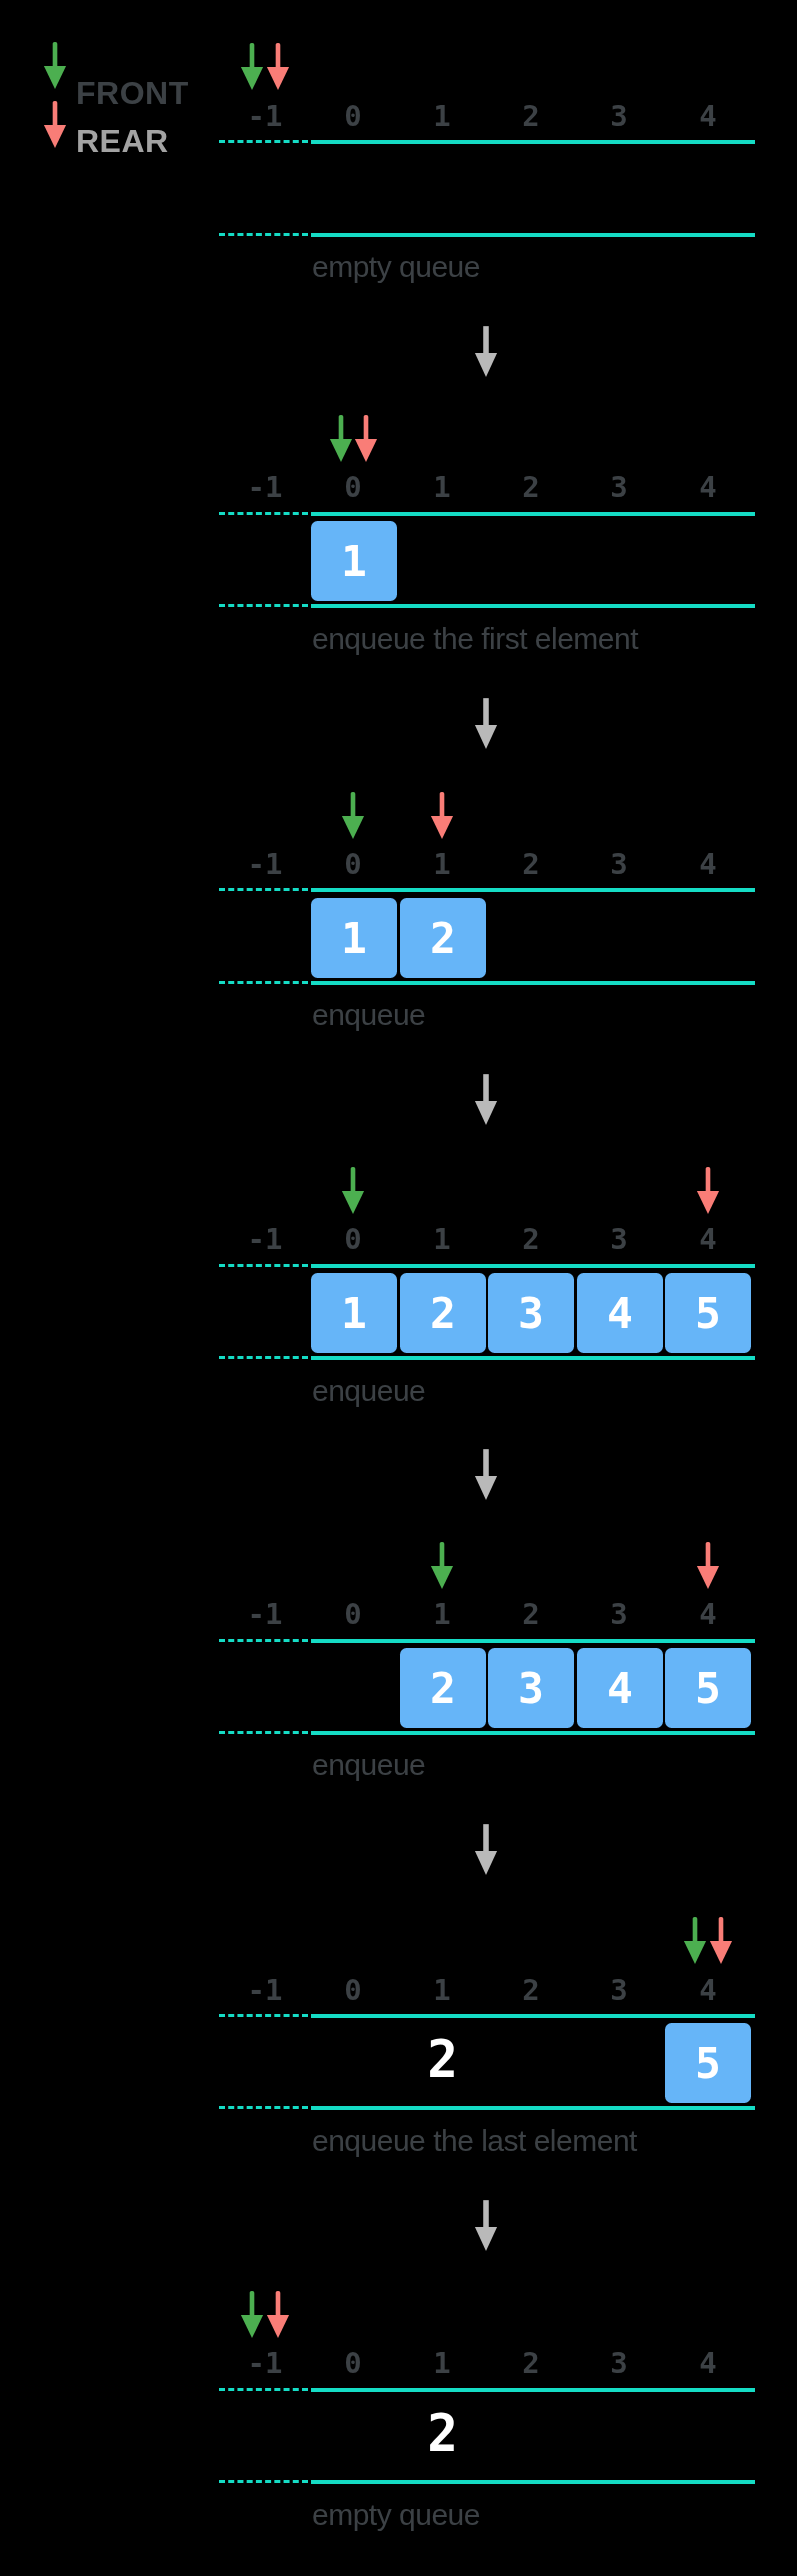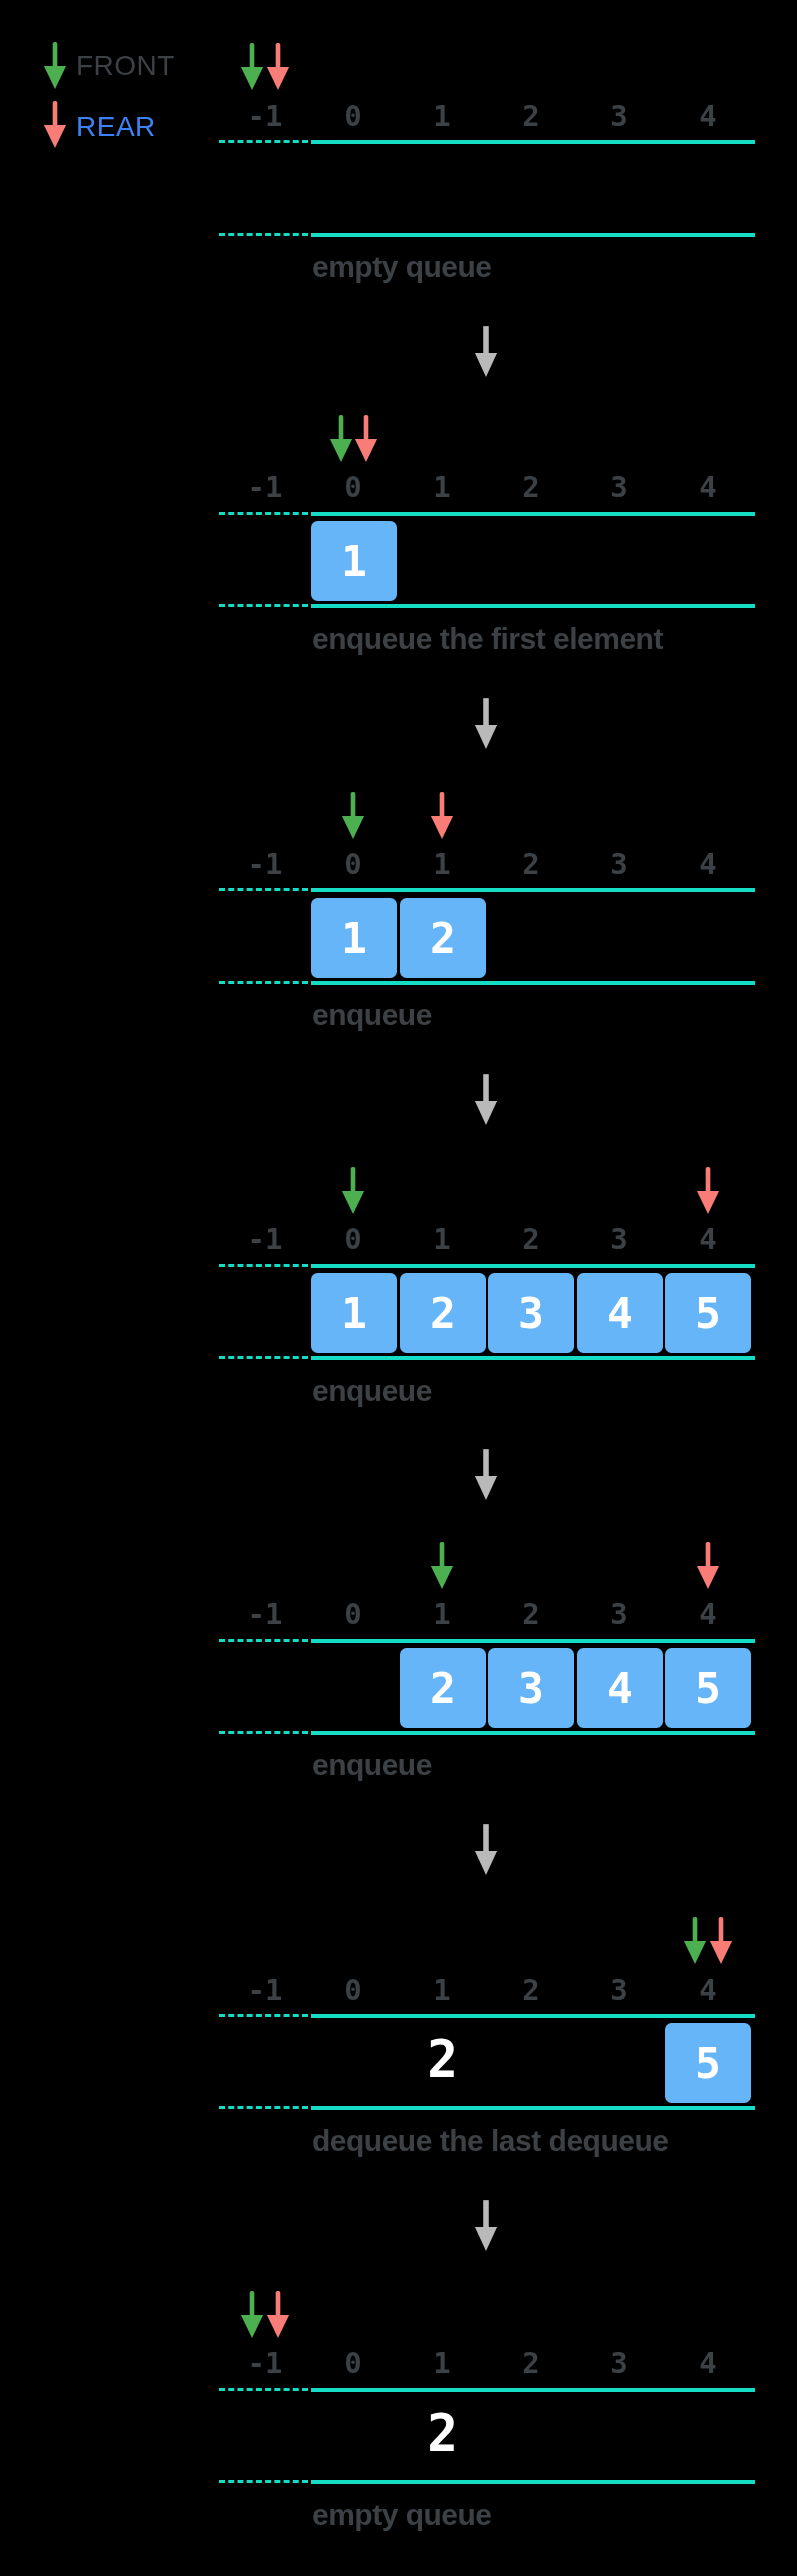--- a/index.html
+++ b/index.html
@@ -20,45 +20,46 @@
   .cell-value{
     font-family:"DejaVu Sans Mono",monospace;font-weight:bold;
     font-size:43px;color:#ffffff;
   }
   .ghost-value{
     position:absolute;width:111px;text-align:center;
     font-family:"DejaVu Sans Mono",monospace;font-weight:bold;
     font-size:51px;line-height:52px;color:#ffffff;
   }
   .stage-label{
-    position:absolute;font-weight:bold;font-size:30px;line-height:33px;
+    position:absolute;font-weight:normal;font-size:30px;line-height:33px;
     letter-spacing:-0.5px;white-space:nowrap;
   }
   .legend-label{
-    position:absolute;font-weight:normal;font-size:28px;line-height:31px;
+    position:absolute;font-weight:bold;font-size:32px;line-height:31px;
     letter-spacing:0.5px;
+    margin-top:28px;
   }
   .solid-line{position:absolute;height:3.7px;}
   .dashed-line{position:absolute;height:0;border-top:3.7px dashed transparent;}
 </style>
 </head>
 <body>
 
 <div id="canvas">
   <div>
     <span id="legend-front-arrow" class="abs" style="left:42px;top:42px;"><svg width="26" height="48" viewBox="0 0 28 52">
           <rect x="11.5" y="0" width="5" height="28" rx="2" fill="#4caf50"></rect>
           <path d="M2 26 L26 26 L14 51 Z" fill="#4caf50"></path>
         </svg></span>
     <span class="legend-label" style="left: 76px; top: 50px; color: rgb(60, 65, 69);">FRONT</span>
     <span id="legend-rear-arrow" class="abs" style="left:42px;top:101px;"><svg width="26" height="48" viewBox="0 0 28 52">
           <rect x="11.5" y="0" width="5" height="28" rx="2" fill="#f97d77"></rect>
           <path d="M2 26 L26 26 L14 51 Z" fill="#f97d77"></path>
         </svg></span>
-    <span class="legend-label" style="left: 76px; top: 111px; color: #3b82f6;">REAR</span>
+    <span class="legend-label" style="left: 76px; top: 98px; color: #a3a3a3;">REAR</span>
   </div>
   <div id="stages">
       <div>
         <span class="abs" style="left: 239px; top: 43px;"><svg width="26" height="48" viewBox="0 0 28 52">
             <rect x="11.5" y="0" width="5" height="28" rx="2" fill="#4caf50"></rect>
             <path d="M2 26 L26 26 L14 51 Z" fill="#4caf50"></path>
           </svg></span>
         <span class="abs" style="left: 265px; top: 43px;"><svg width="26" height="48" viewBox="0 0 28 52">
             <rect x="11.5" y="0" width="5" height="28" rx="2" fill="#f97d77"></rect>
             <path d="M2 26 L26 26 L14 51 Z" fill="#f97d77"></path>
@@ -231,21 +232,21 @@
         <span class="idx-label" style="left: 582px; top: 1974px; color: rgb(60, 65, 69);">3</span>
         <span class="idx-label" style="left: 671px; top: 1974px; color: rgb(60, 65, 69);">4</span>
         <div class="dashed-line" style="left: 219px; top: 2014px; width: 89px; border-top-color: rgb(21, 220, 197);"></div>
         <div class="solid-line" style="left: 311px; top: 2014px; width: 444px; background: rgb(21, 220, 197);"></div>
         <div class="dashed-line" style="left: 219px; top: 2106px; width: 89px; border-top-color: rgb(21, 220, 197);"></div>
         <div class="solid-line" style="left: 311px; top: 2106px; width: 444px; background: rgb(21, 220, 197);"></div>
         <div class="cell" style="left: 665px; top: 2023px; background: rgb(102, 181, 248);">
           <span class="cell-value">5</span>
         </div>
         <span class="ghost-value" style="left: 387px; top: 2034px;">2</span>
-        <span class="stage-label" style="left: 312px; top: 2124px; color: rgb(60, 65, 69);">dequeue the last dequeue</span>
+        <span class="stage-label" style="left: 312px; top: 2124px; color: rgb(60, 65, 69);">enqueue the last element</span>
         <span class="abs" style="left: 474px; top: 2200px;"><svg width="24" height="52" viewBox="0 0 26 56">
             <rect x="10" y="0" width="6" height="31" fill="#b9b9b9"></rect>
             <path d="M1 29 L25 29 L13 55 Z" fill="#b9b9b9"></path>
           </svg></span>
       </div>
       <div>
         <span class="abs" style="left: 239px; top: 2291px;"><svg width="26" height="48" viewBox="0 0 28 52">
             <rect x="11.5" y="0" width="5" height="28" rx="2" fill="#4caf50"></rect>
             <path d="M2 26 L26 26 L14 51 Z" fill="#4caf50"></path>
           </svg></span>

